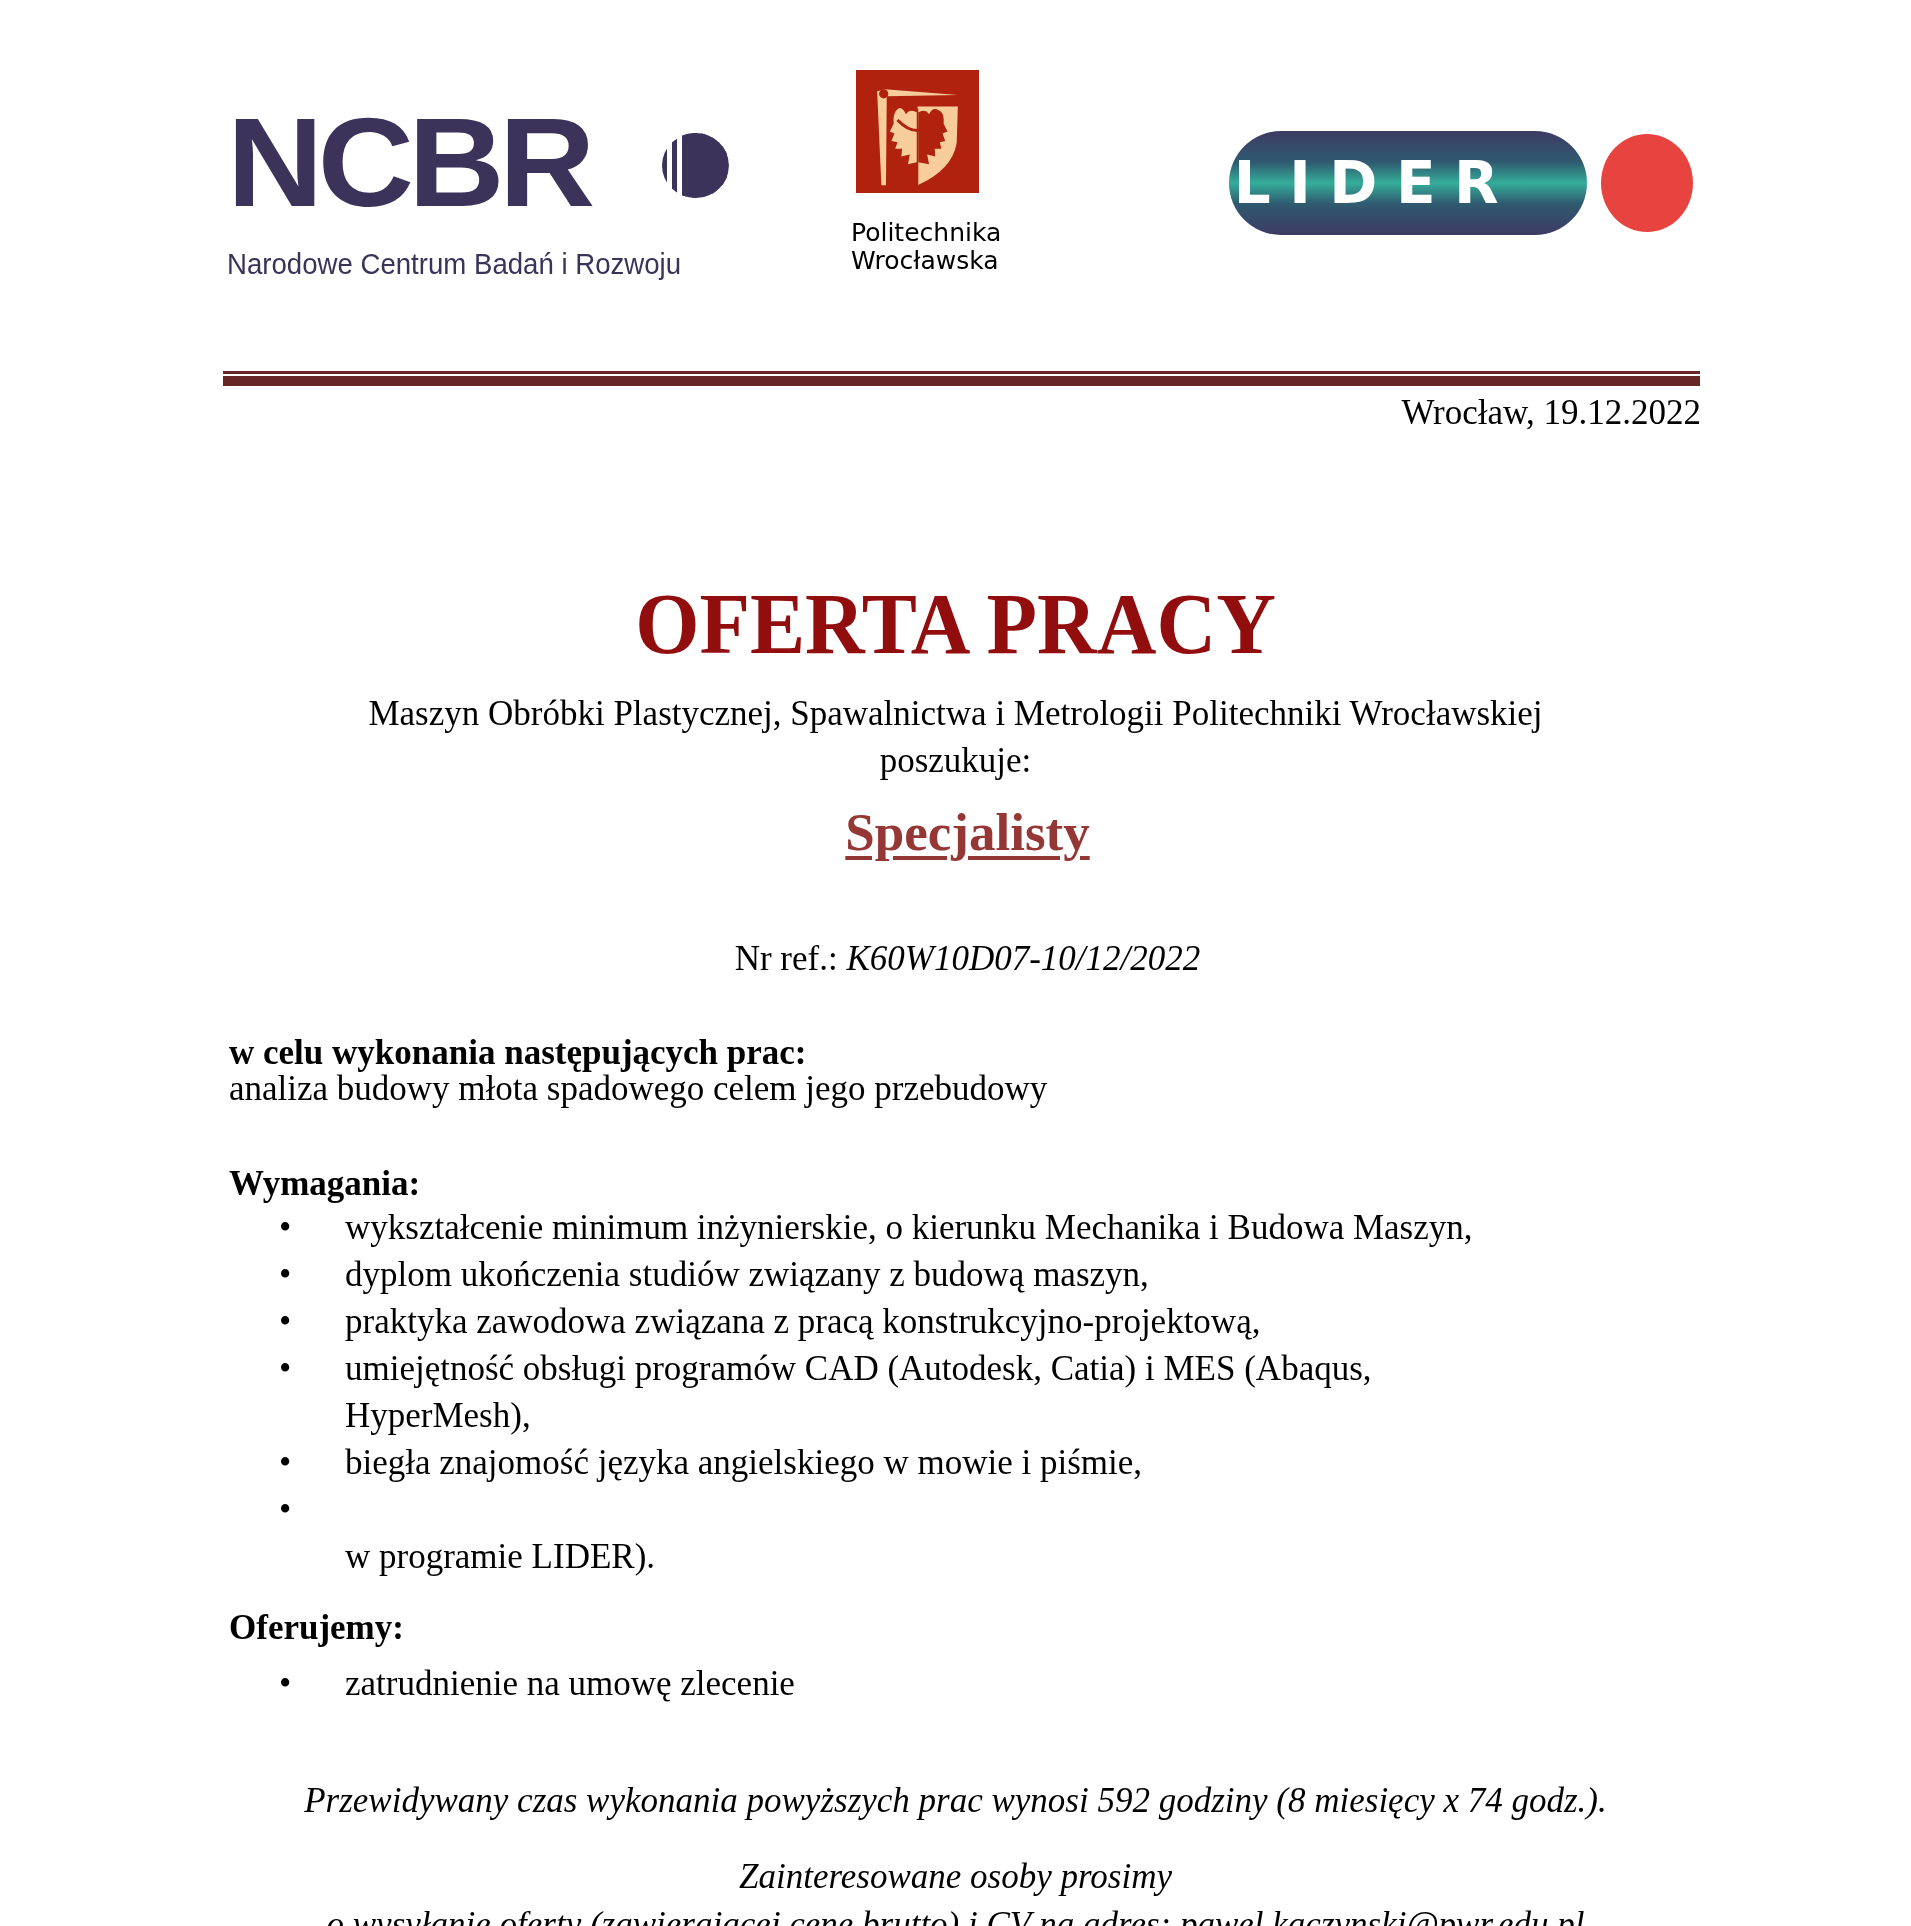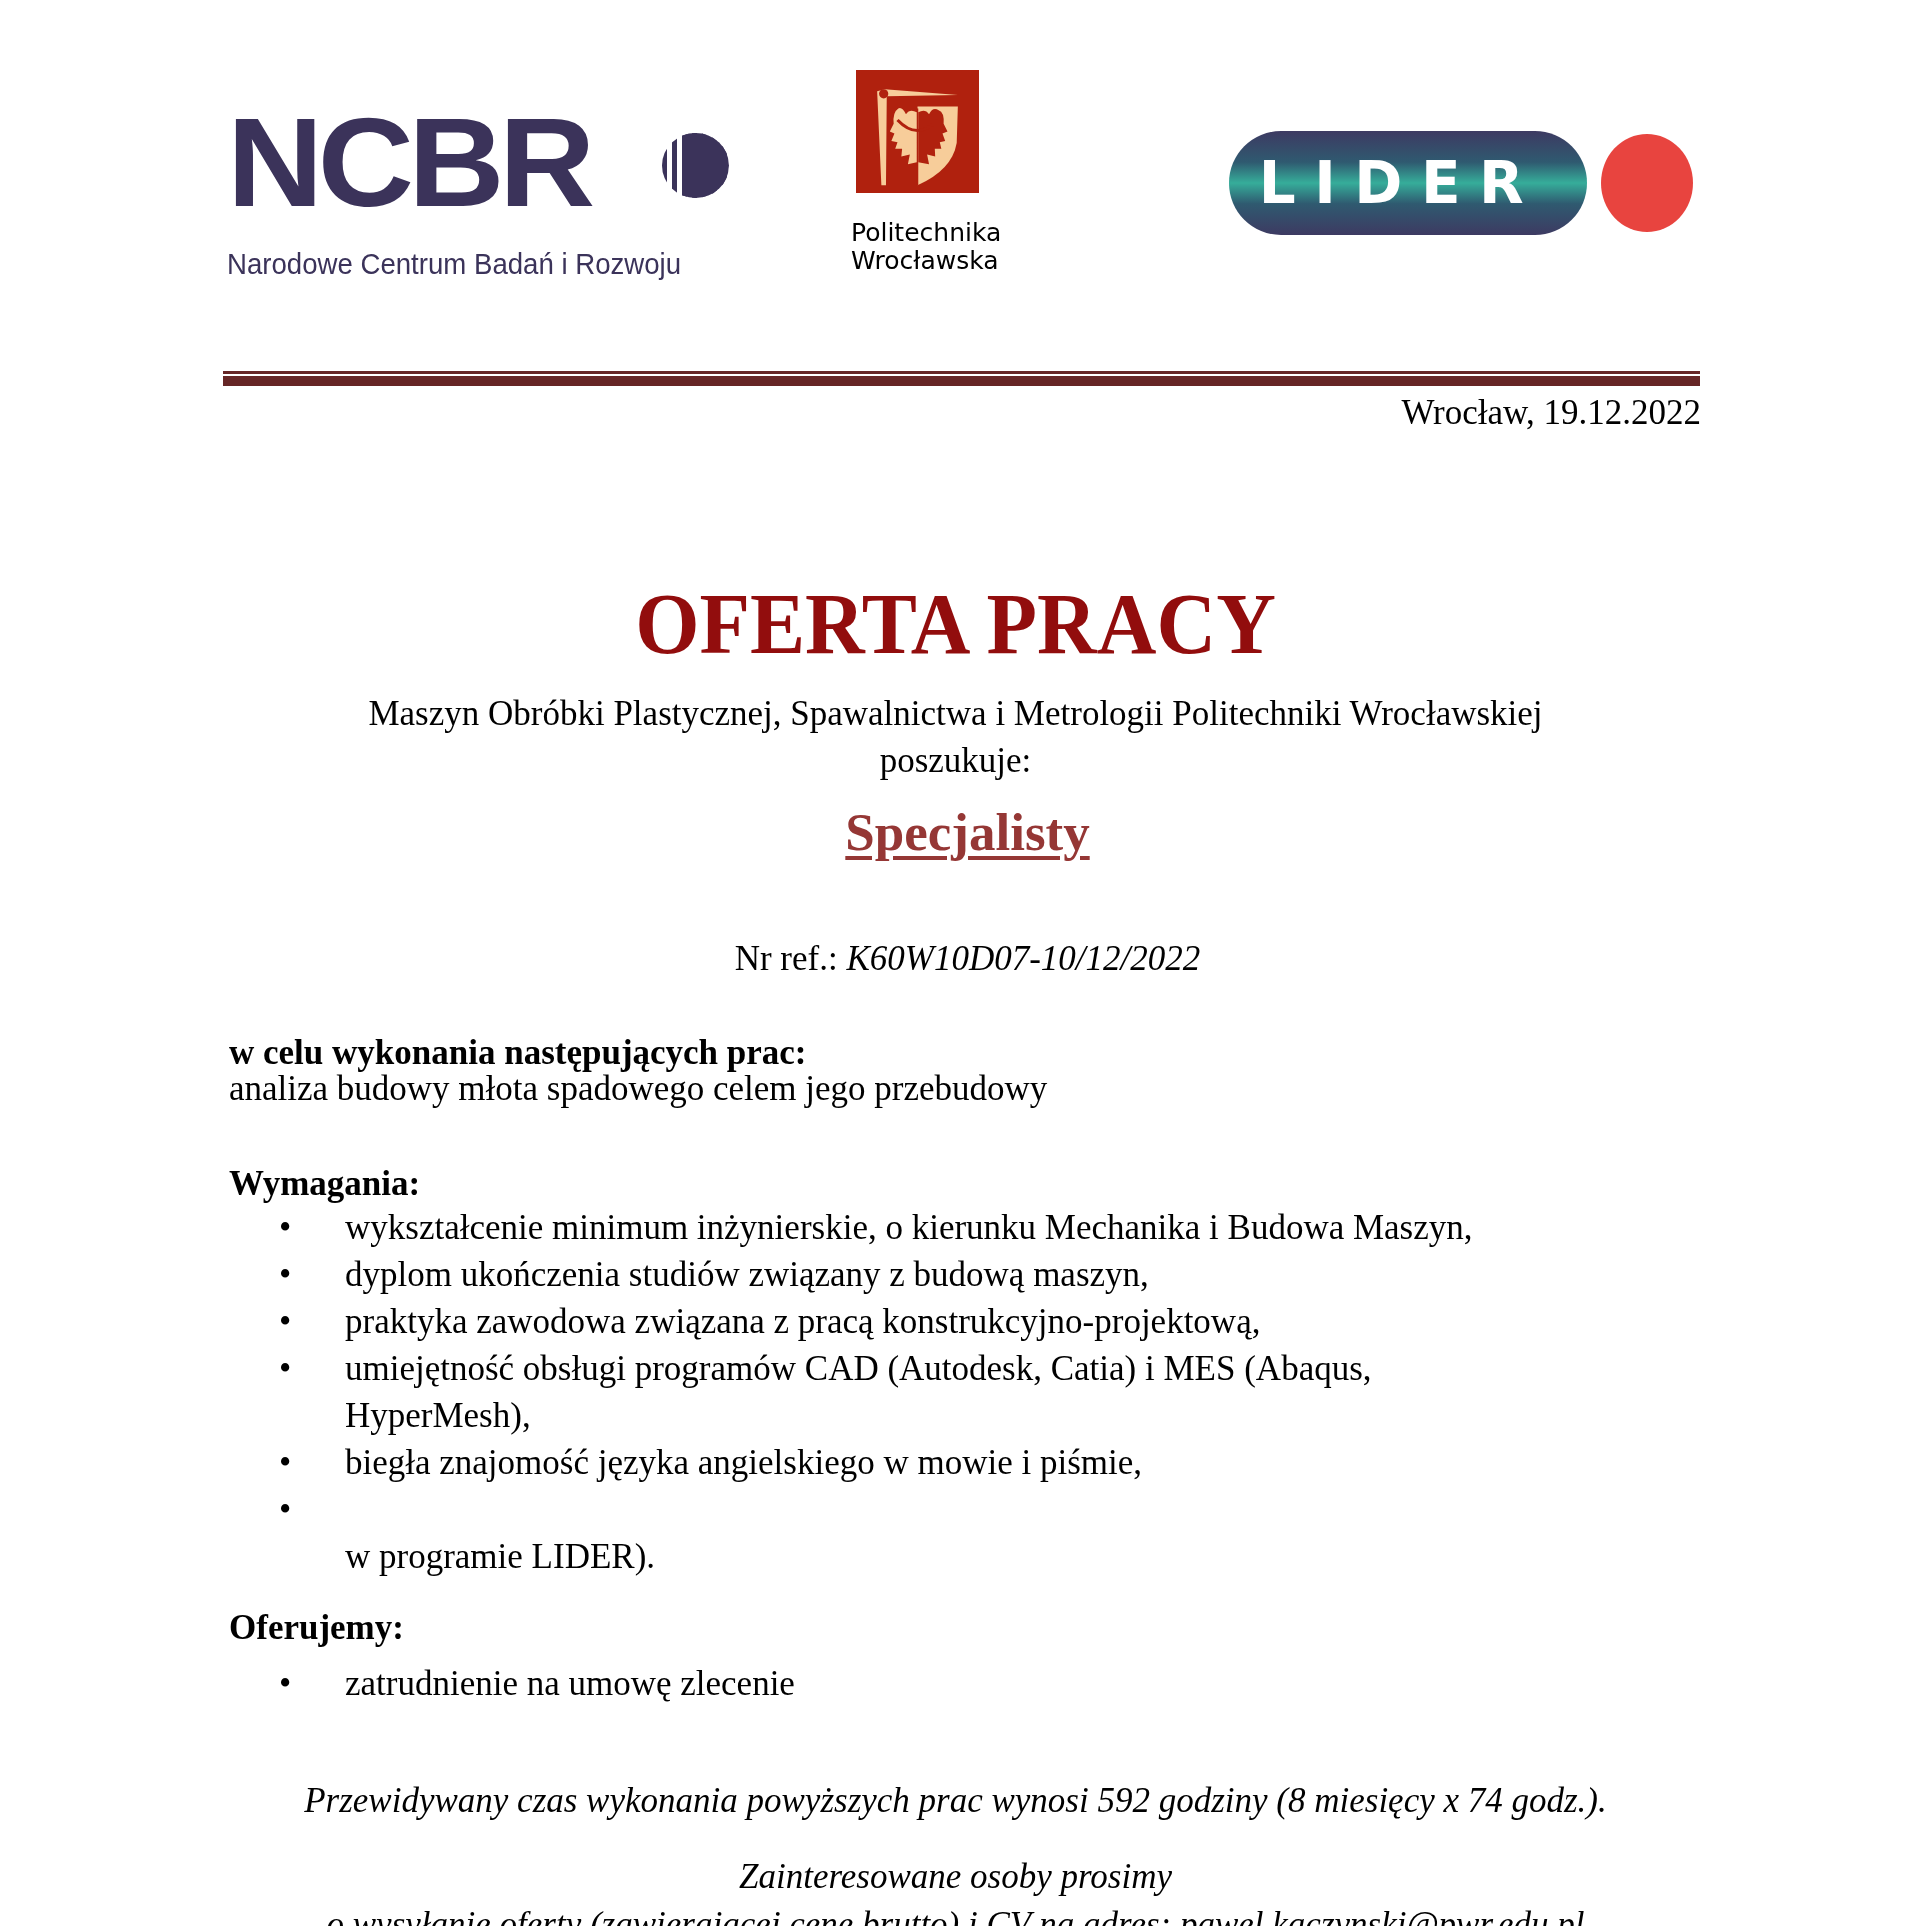--- a/index.html
+++ b/index.html
@@ -15,21 +15,21 @@
 
   
   #pwr-logo { left:851px; top:65px; width:146px; height:220px; }
   #pwr-square { left:4.6px; top:4.6px; width:123px; height:123px; background:#b0210e; }
   #pwr-square svg { position:absolute; left:0; top:0; width:123px; height:123px; }
   #pwr-name { left:0; top:154px; width:146px; font-family:"DejaVu Sans", sans-serif; font-size:25px; line-height:28px; color:#000000; }
 
   
   #lider-logo { left:1229px; top:131px; width:474px; height:112px; }
   #lider-bar { left:0; top:0; width:358px; height:104px; border-radius:52px; background:linear-gradient(180deg,#3d3a62 0%,#2f5a70 30%,#36ad9a 50%,#2f5a70 70%,#3d3a62 100%); }
-  #lider-text { left:0; top:0; width:293px; height:104px; line-height:104px; text-align:center; font-family:"DejaVu Sans", sans-serif; font-weight:700; font-size:58px; letter-spacing:18.5px; color:#ffffff;margin-left:25px; }
+  #lider-text { left:0; top:0; width:293px; height:104px; line-height:104px; text-align:center; font-family:"DejaVu Sans", sans-serif; font-weight:700; font-size:58px; letter-spacing:18.5px; color:#ffffff; }
   #lider-dot { left:372px; top:3.1px; width:92px; height:98px; border-radius:50%; background:#e8443f; }
 
   
   #rule-thin { left:223px; top:371px; width:1477px; height:2.7px; background:#662626; }
   #rule-thick { left:223px; top:376px; width:1477px; height:9.6px; background:#662626; }
 
   .p { white-space:nowrap; font-size:35px; line-height:47px; }
   #date { right:210px; top:389px; text-align:right; }
 
   #title { left:0; width:1911px; top:574px; text-align:center; font-size:87px; line-height:100px; font-weight:700; color:#920d0d; transform:scaleX(0.95); }

